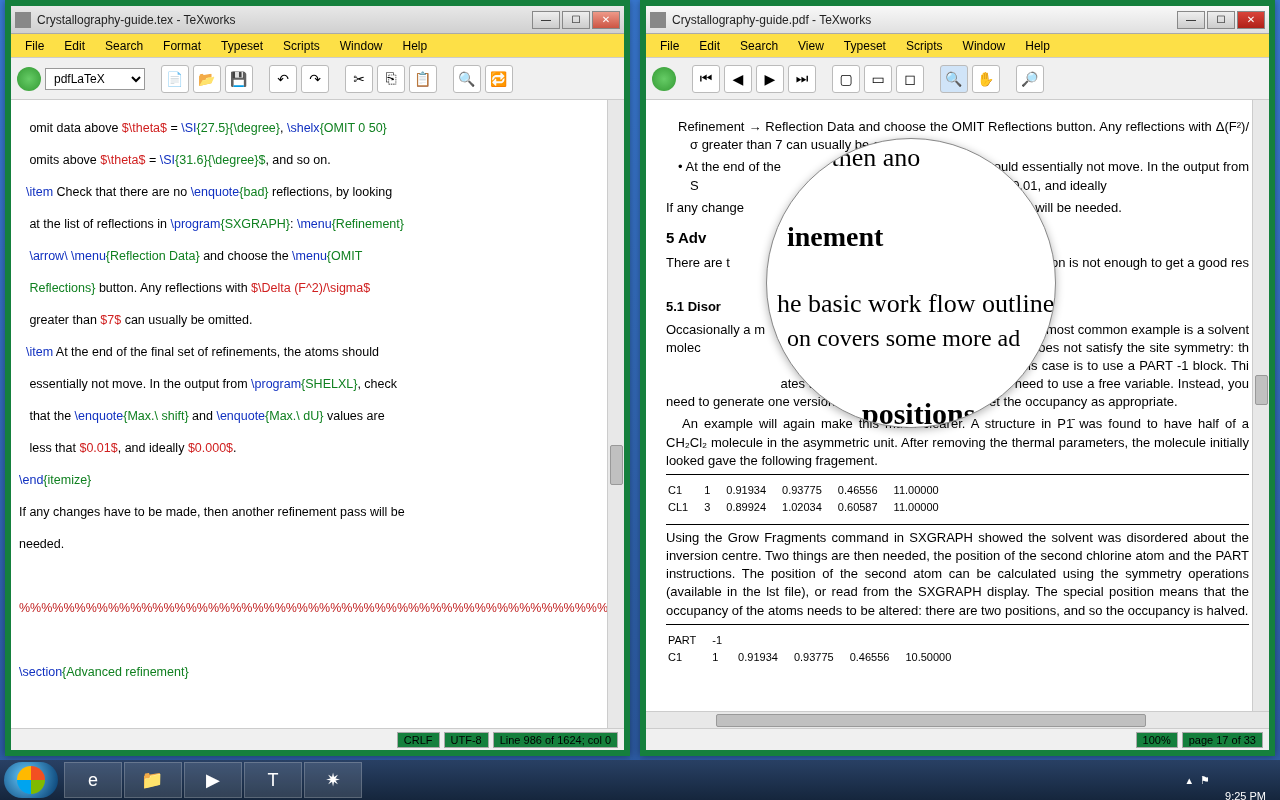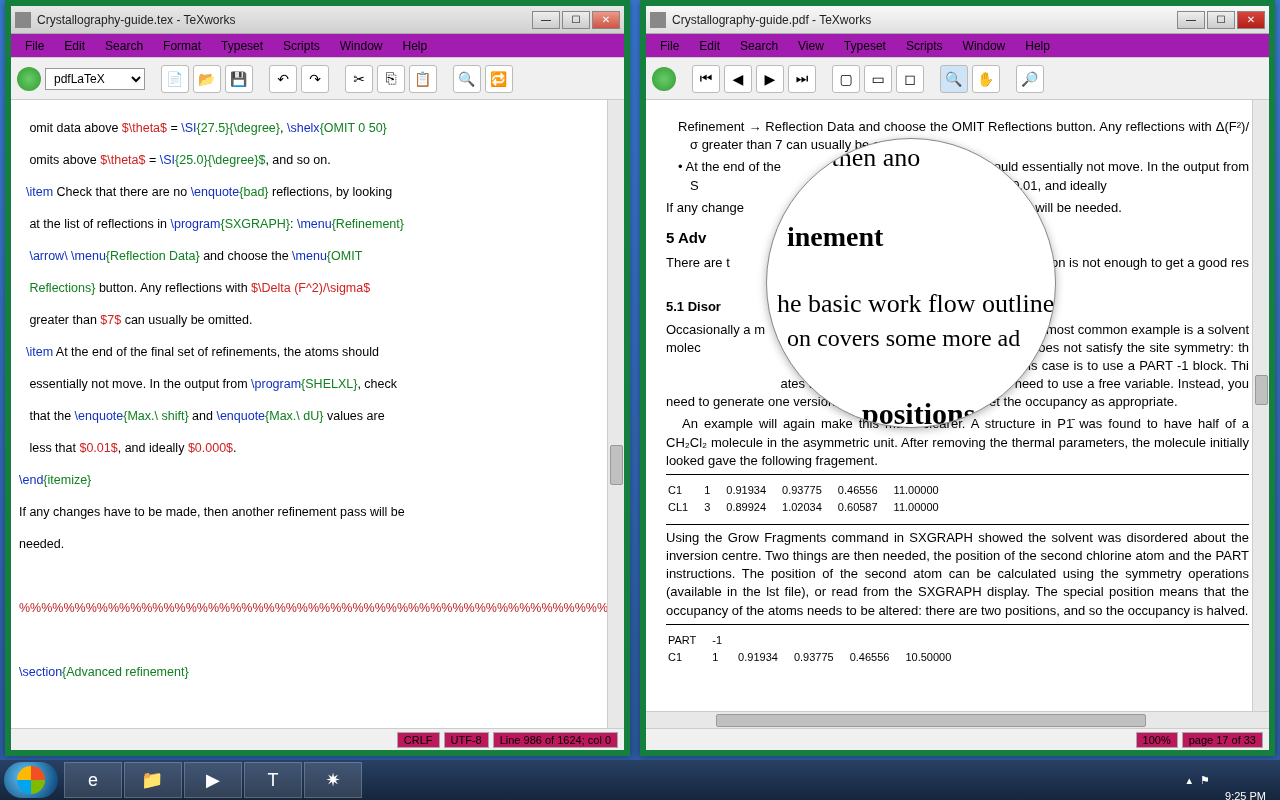--- a/index.html
+++ b/index.html
@@ -9,36 +9,36 @@
 .window.left { left: 5px; top: 0; width: 625px; height: 756px; }
 .window.right { left: 640px; top: 0; width: 635px; height: 756px; }
 .titlebar { height: 28px; background: linear-gradient(to bottom, #e8e8e8, #d0d0d0); display: flex; align-items: center; padding: 0 4px; border-bottom: 1px solid #aaa; }
 .titlebar.active { background: linear-gradient(to bottom, #f8f8f8, #e0e0e0); }
 .titlebar .icon { width: 16px; height: 16px; background: #888; margin-right: 6px; }
 .titlebar .title { flex: 1; font-size: 12px; color: #222; }
 .winbtns { display: flex; gap: 2px; }
 .winbtn { width: 28px; height: 18px; background: linear-gradient(to bottom, #eee, #ccc); border: 1px solid #888; font-size: 10px; text-align: center; line-height: 16px; cursor: pointer; }
 .winbtn.close { background: linear-gradient(to bottom, #e98, #c54); color: #fff; }
 .winbtn.closeR { background: linear-gradient(to bottom, #d9443a, #b02018); color: #fff; }
-.menubar { height: 24px; background: #a21caf; display: flex; align-items: center; padding: 8px 4px; border-bottom: 1px solid #ccc; font-size: 12px; }
+.menubar { height: 24px; background: #fde047; display: flex; align-items: center; padding: 8px 4px; border-bottom: 1px solid #ccc; font-size: 12px; }
 .menubar span { padding: 2px 10px; cursor: pointer; }
 .toolbar { height: 42px; background: #f0f0f0; display: flex; align-items: center; padding: 0 6px; border-bottom: 1px solid #ccc; gap: 4px; }
 .tbtn { width: 28px; height: 28px; background: #fff; border: 1px solid #bbb; border-radius: 3px; display: flex; align-items: center; justify-content: center; cursor: pointer; font-size: 14px; }
 .typeset-btn { width: 24px; height: 24px; background: radial-gradient(circle, #6c6, #393); border-radius: 50%; cursor: pointer; }
 .engine-select { width: 100px; height: 22px; border: 1px solid #999; background: #fff; font-size: 12px; padding: 0 4px; }
 .separator { width: 8px; }
 .editor { flex: 1; background: #fff; overflow: auto; padding: 4px 8px; font-family: "Courier New", monospace; font-size: 12.5px; line-height: 16px; white-space: pre-wrap; position: relative; }
 .editor .line { display: block; }
 .hl { background: #c8dcf0; }
 .cmd { color: #1030c0; }
 .arg { color: #108020; }
 .math { color: #d02020; margin-top: 15px; }
 .comment { color: #c02020; }
 .statusbar { height: 22px; background: #f0f0f0; border-top: 1px solid #ccc; display: flex; align-items: center; justify-content: flex-end; padding: 0 6px; font-size: 11px; gap: 4px; }
-.statusbar .box { border: 1px solid #aaa; padding: 1px 6px; background: #be185d; }
+.statusbar .box { border: 1px solid #aaa; padding: 1px 6px; background: #15803d; }
 .pdfview { flex: 1; background: #fff; overflow: auto; position: relative; font-family: "Times New Roman", serif; }
 .pdfpage { padding: 14px 20px; font-size: 13px; line-height: 1.4; color: #000; }
 .pdfpage h2 { font-size: 15px; font-weight: bold; margin: 10px 0 6px; }
 .pdfpage h3 { font-size: 13px; font-weight: bold; margin: 8px 0 4px; }
 .pdfpage p { margin: 4px 0; text-align: justify; }
 .pdfpage .bullet { margin-left: 24px; text-indent: -12px; }
 .pdfpage table { font-family: "Courier New", monospace; font-size: 11px; margin: 6px 0; }
 .pdfpage table td { padding: 0 14px 0 0; }
 .magglass { position: absolute; border: 1px solid #888; border-radius: 50%; background: #fff; box-shadow: 0 2px 8px rgba(0,0,0,0.3); overflow: hidden; pointer-events: none; }
 .magglass .magtext { font-family: "Times New Roman", serif; position: absolute; white-space: nowrap; }
@@ -92,21 +92,21 @@
     <div class="separator"></div>
     <div class="tbtn">✂</div>
     <div class="tbtn">⎘</div>
     <div class="tbtn">📋</div>
     <div class="separator"></div>
     <div class="tbtn">🔍</div>
     <div class="tbtn">🔁</div>
   </div>
   <div class="editor">
 <span class="line">   omit data above <span class="math">$\theta$</span> = <span class="cmd">\SI</span><span class="arg">{27.5}{\degree}</span>, <span class="cmd">\shelx</span><span class="arg">{OMIT 0 50}</span></span>
-<span class="line">   omits above <span class="math">$\theta$</span> = <span class="cmd">\SI</span><span class="arg">{25.0}{\degree}$</span>, and so on.</span>
+<span class="line">   omits above <span class="math">$\theta$</span> = <span class="cmd">\SI</span><span class="arg">{31.6}{\degree}$</span>, and so on.</span>
 <span class="line">  <span class="cmd">\item</span> Check that there are no <span class="cmd">\enquote</span><span class="arg">{bad}</span> reflections, by looking</span>
 <span class="line">   at the list of reflections in <span class="cmd">\program</span><span class="arg">{SXGRAPH}</span>: <span class="cmd">\menu</span><span class="arg">{Refinement}</span></span>
 <span class="line">   <span class="cmd">\arrow\</span> <span class="cmd">\menu</span><span class="arg">{Reflection Data}</span> and choose the <span class="cmd">\menu</span><span class="arg">{OMIT</span></span>
 <span class="line">   <span class="arg">Reflections}</span> button. Any reflections with <span class="math">$\Delta (F^2)/\sigma$</span></span>
 <span class="line">   greater than <span class="math">$7$</span> can usually be omitted.</span>
 <span class="line">  <span class="cmd">\item</span> At the end of the final set of refinements, the atoms should</span>
 <span class="line">   essentially not move. In the output from <span class="cmd">\program</span><span class="arg">{SHELXL}</span>, check</span>
 <span class="line">   that the <span class="cmd">\enquote</span><span class="arg">{Max.\ shift}</span> and <span class="cmd">\enquote</span><span class="arg">{Max.\ dU}</span> values are</span>
 <span class="line">   less that <span class="math">$0.01$</span>, and ideally <span class="math">$0.000$</span>.</span>
 <span class="line"><span class="cmd">\end</span><span class="arg">{itemize}</span></span>

